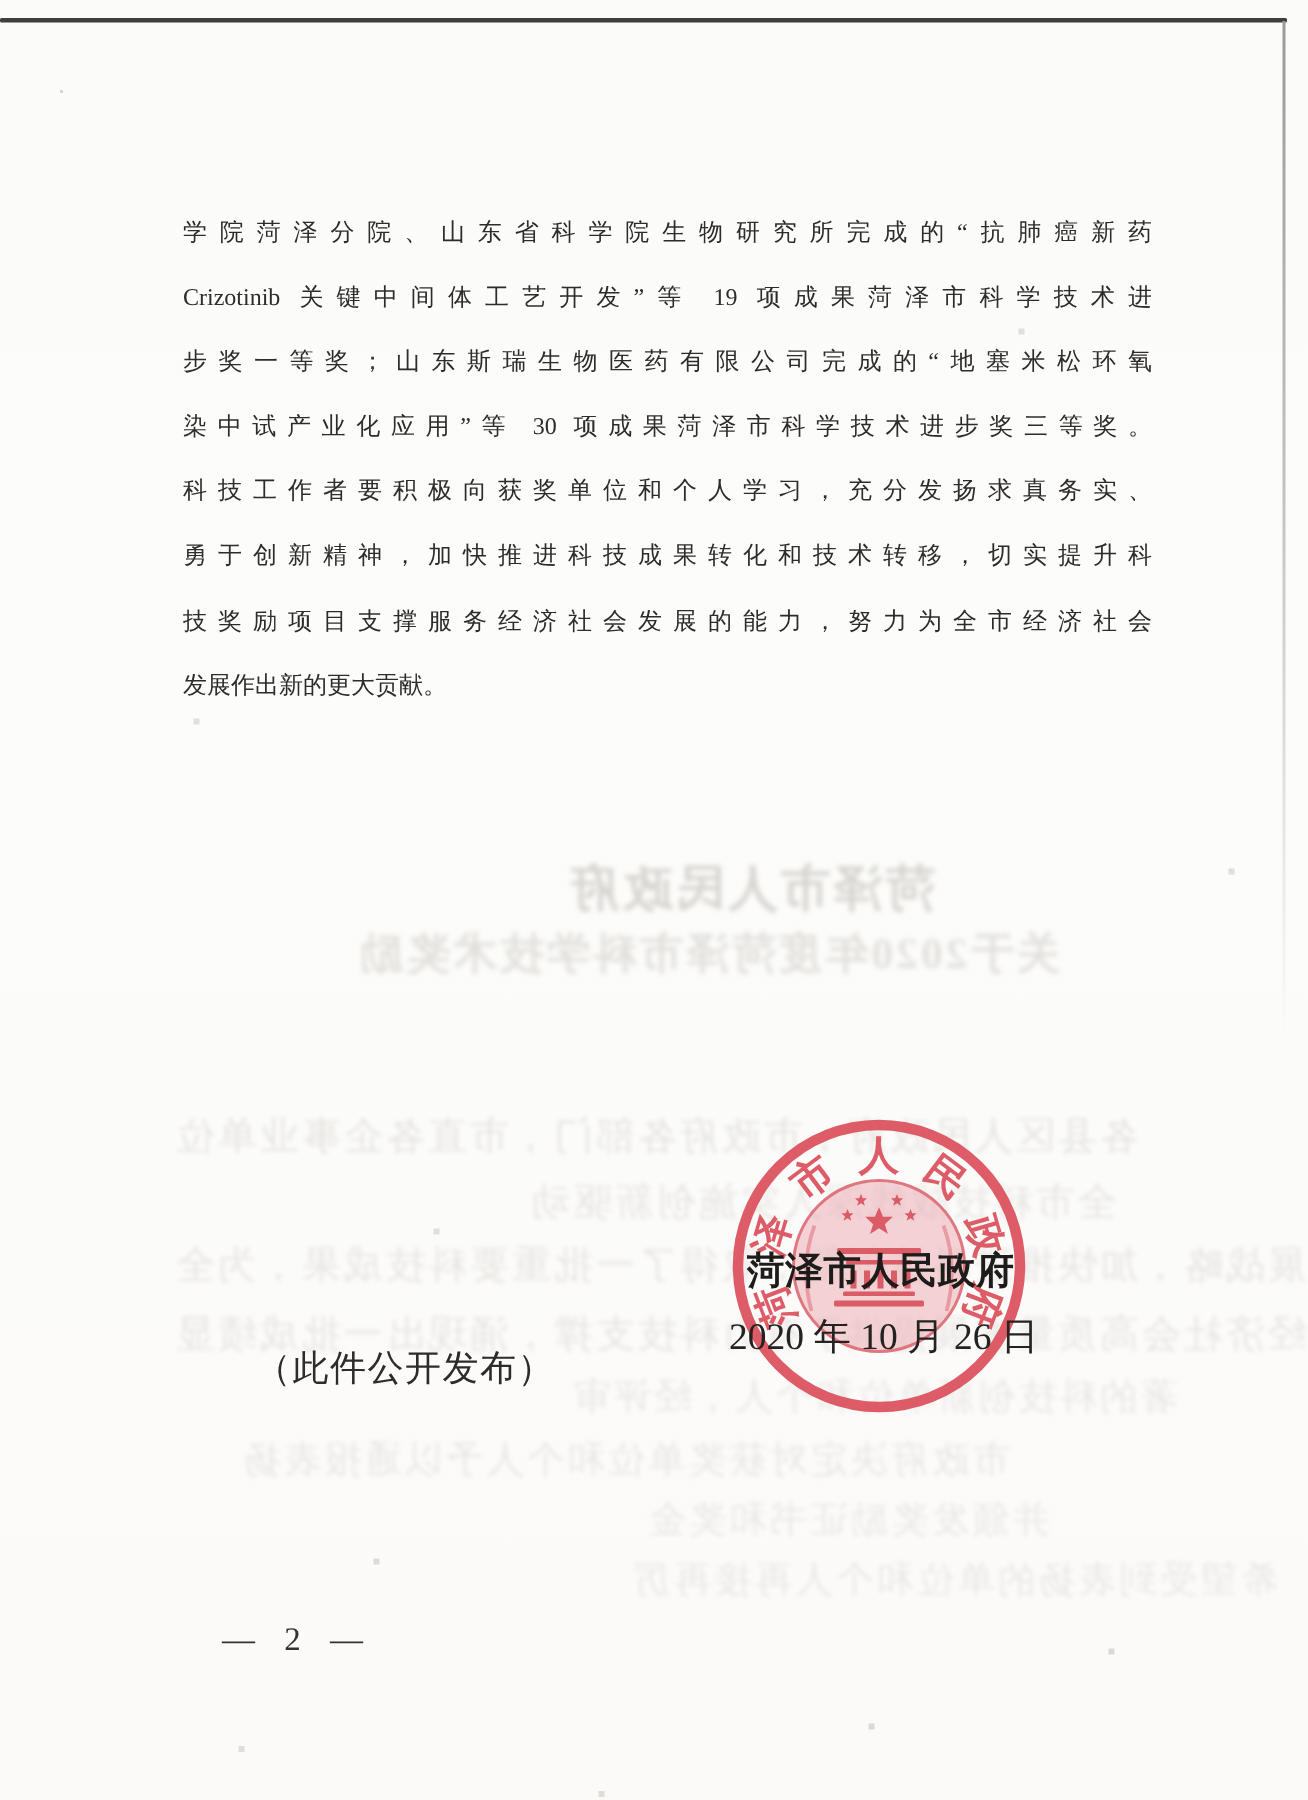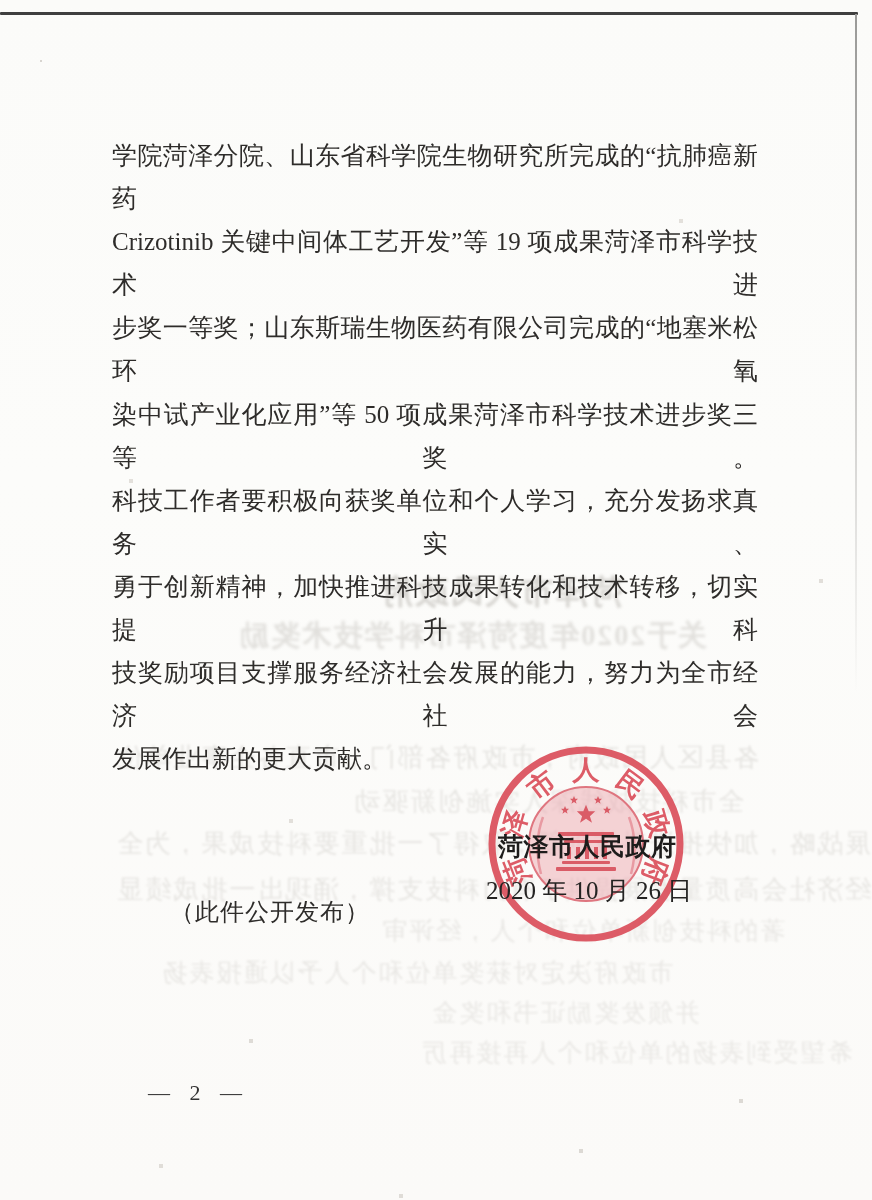--- a/index.html
+++ b/index.html
@@ -22,22 +22,22 @@
     box-shadow: 210px 980px 0 1px #dedbd6, 700px 1040px 0 1px #dcd9d4, 120px 1105px 0 1px #e0ddd8,
                 640px 160px 0 1px #e3e0db, 90px 420px 0 1px #e3e0db, 780px 520px 0 1px #e1ded9,
                 360px 1135px 0 1px #dfdcd7, 540px 1090px 0 1px #dcd9d4, 250px 760px 0 1px #e2dfda; }
 
   
   .ghost { position:absolute; transform:scaleX(-1); filter:blur(1.3px);
     color:#8f8a82; white-space:nowrap; z-index:1; letter-spacing:2px; }
   .ghost.bold { font-weight:bold; filter:blur(1.6px); }
 
   
-  .body-text { position:absolute; left:112px; top:134px; width:646px; z-index:3;
-    font-size:25px; line-height:43.1px; }
+  .body-text { position:absolute; left:122px; top:134px; width:646px; z-index:3;
+    font-size:16px; line-height:43.1px; }
   .body-text .line { text-align:justify; }
   .body-text .line.j { text-align-last:justify; }
   .body-text .line.indent { text-indent:2em; }
 
   .attachment { position:absolute; left:122px; top:654px; width:646px; z-index:3;
     font-size:23.5px; text-indent:2em; }
   .note { position:absolute; left:122px; top:896px; width:400px; z-index:3;
     font-size:24px; text-indent:2em; letter-spacing:1px; }
   .pagenum { position:absolute; left:148px; top:1080px; z-index:3;
     font-size:22px; letter-spacing:7px; color:#333; }
@@ -66,21 +66,21 @@
   <div class="ghost" style="left:115px; top:872px; font-size:26px; opacity:.19;">市经济社会高质量发展提供了有力科技支撑，涌现出一批成绩显</div>
   <div class="ghost" style="left:380px; top:914px; font-size:25px; opacity:.17;">著的科技创新单位和个人，经评审</div>
   <div class="ghost" style="left:160px; top:956px; font-size:25px; opacity:.17;">市政府决定对获奖单位和个人予以通报表扬</div>
   <div class="ghost" style="left:430px; top:996px; font-size:25px; opacity:.16;">并颁发奖励证书和奖金</div>
   <div class="ghost" style="left:420px; top:1036px; font-size:25px; opacity:.16;">希望受到表扬的单位和个人再接再厉</div>
 
   <div class="body-text">
     <div class="line j">学院菏泽分院、山东省科学院生物研究所完成的“抗肺癌新药</div>
     <div class="line j">Crizotinib 关键中间体工艺开发”等 19 项成果菏泽市科学技术进</div>
     <div class="line j">步奖一等奖；山东斯瑞生物医药有限公司完成的“地塞米松环氧</div>
-    <div class="line j">染中试产业化应用”等 50 项成果菏泽市科学技术进步奖三等奖。</div>
+    <div class="line j">染中试产业化应用”等 30 项成果菏泽市科学技术进步奖三等奖。</div>
     <div class="line j">科技工作者要积极向获奖单位和个人学习，充分发扬求真务实、</div>
     <div class="line j">勇于创新精神，加快推进科技成果转化和技术转移，切实提升科</div>
     <div class="line j">技奖励项目支撑服务经济社会发展的能力，努力为全市经济社会</div>
     <div class="line">发展作出新的更大贡献。</div>
   </div>
 
 
   <div class="seal">
     <svg width="210" height="210" viewBox="0 0 210 210">
       <g opacity="0.92">

